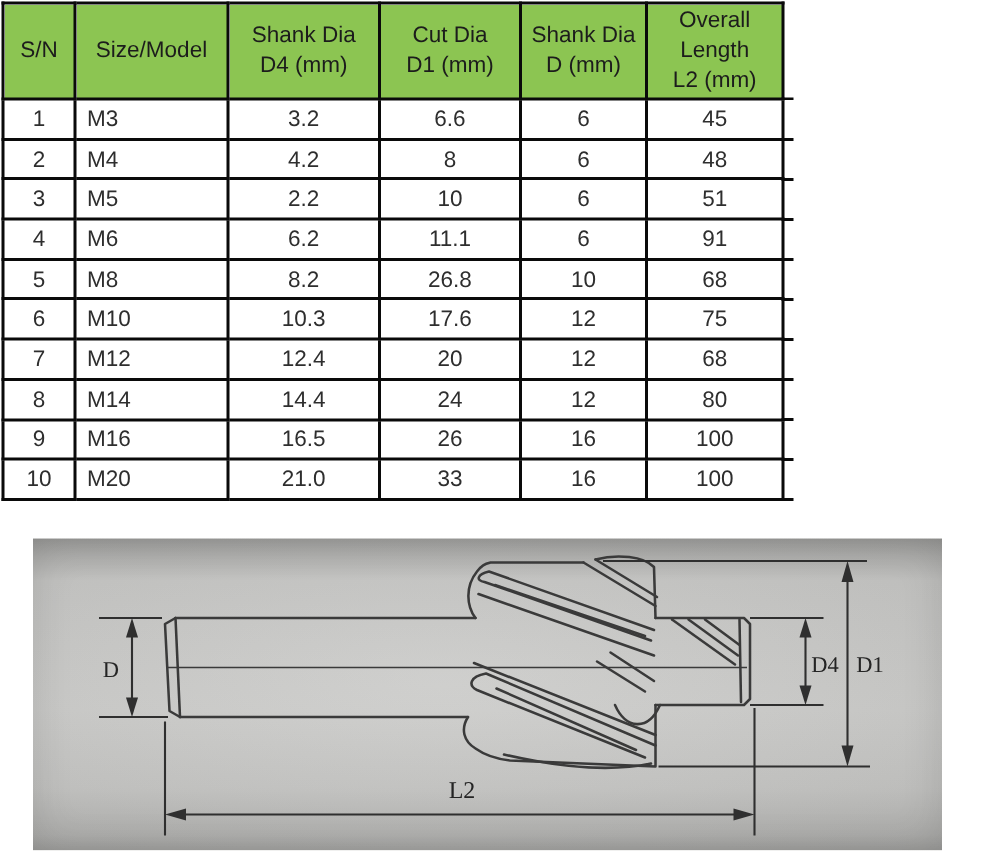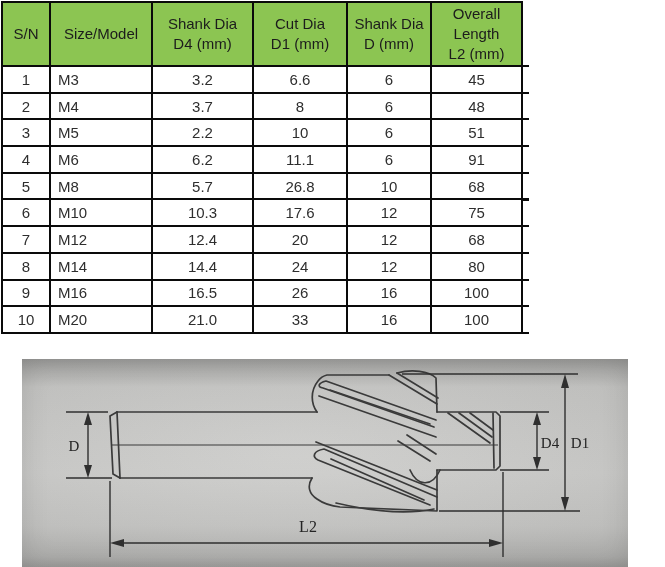--- a/index.html
+++ b/index.html
@@ -97,21 +97,21 @@
           <td>1</td>
           <td class="left">M3</td>
           <td>3.2</td>
           <td>6.6</td>
           <td>6</td>
           <td>45</td>
         </tr>
         <tr>
           <td>2</td>
           <td class="left">M4</td>
-          <td>3.7</td>
+          <td>4.2</td>
           <td>8</td>
           <td>6</td>
           <td>48</td>
         </tr>
         <tr>
           <td>3</td>
           <td class="left">M5</td>
           <td>2.2</td>
           <td>10</td>
           <td>6</td>
@@ -121,21 +121,21 @@
           <td>4</td>
           <td class="left">M6</td>
           <td>6.2</td>
           <td>11.1</td>
           <td>6</td>
           <td>91</td>
         </tr>
         <tr>
           <td>5</td>
           <td class="left">M8</td>
-          <td>5.7</td>
+          <td>8.2</td>
           <td>26.8</td>
           <td>10</td>
           <td>68</td>
         </tr>
         <tr>
           <td>6</td>
           <td class="left">M10</td>
           <td>10.3</td>
           <td>17.6</td>
           <td>12</td>

